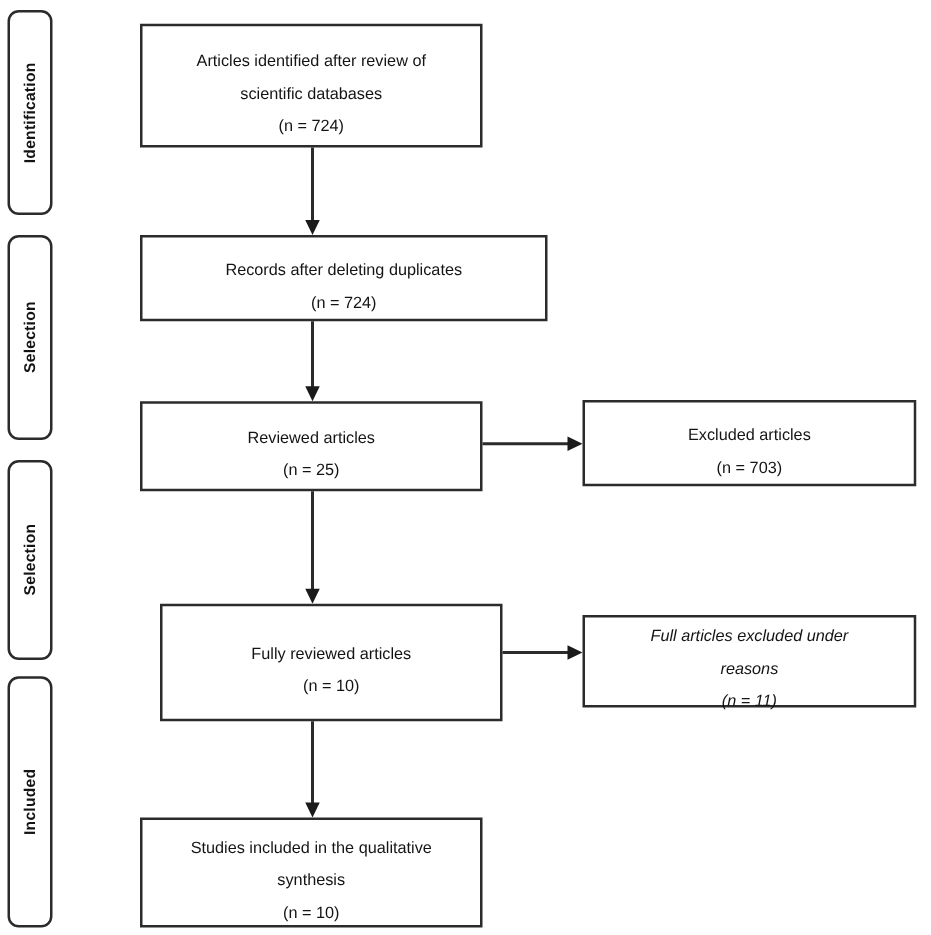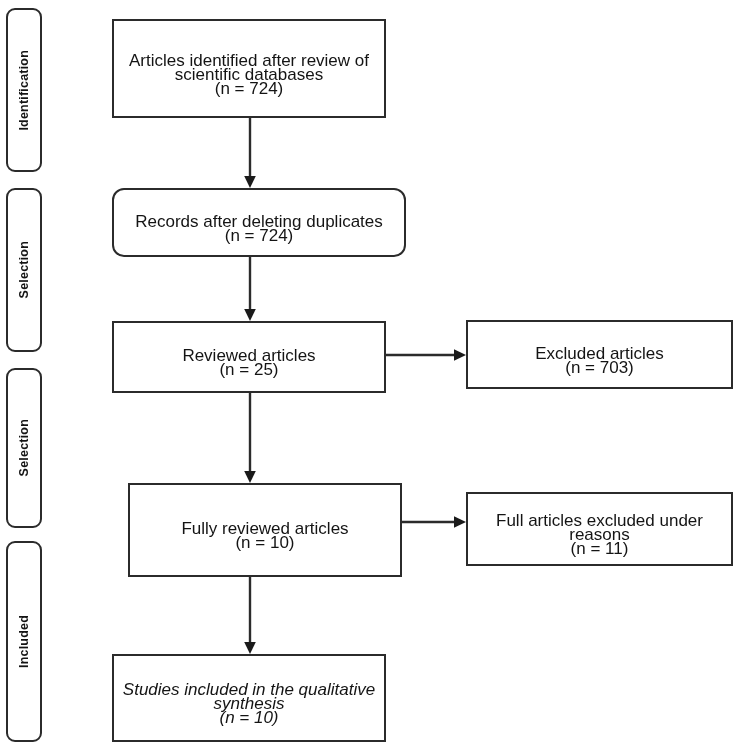--- a/index.html
+++ b/index.html
@@ -45,22 +45,22 @@
     position: absolute;
     box-sizing: border-box;
     background: #ffffff;
     border: 2px solid #2b2b2b;
     display: flex;
     align-items: center;
     justify-content: center;
     text-align: center;
   }
   .flow-text {
-    font-size: 17px;
-    line-height: 14px;
+    font-size: 13px;
+    line-height: 26px;
     color: #141414;
     padding: 0 8px;
     white-space: pre-line;
     margin-top: 12px;
   }
 
   
   .conn {
     position: absolute;
   }
@@ -131,45 +131,45 @@
       <polygon points="9,78 3.2,66 14.8,66" fill="#1a1a1a"></polygon>
     </svg>
   </div>
 
   <div class="flow-box" style="left:112px; top:19px; width:274px; height:99px;">
     <span class="flow-text">Articles identified after review of
 scientific databases
 (n = 724)</span>
   </div>
 
-  <div class="flow-box" style="left:112px; top:188px; width:294px; height:69px;border-radius:12px;">
+  <div class="flow-box" style="left:112px; top:188px; width:326px; height:69px;">
     <span class="flow-text">Records after deleting duplicates
 (n = 724)</span>
   </div>
 
   <div class="flow-box" style="left:112px; top:321px; width:274px; height:72px;">
     <span class="flow-text">Reviewed articles
 (n = 25)</span>
   </div>
 
   <div class="flow-box" style="left:466px; top:320px; width:267px; height:69px;">
     <span class="flow-text">Excluded articles
 (n = 703)</span>
   </div>
 
   <div class="flow-box" style="left:128px; top:483px; width:274px; height:94px;">
     <span class="flow-text">Fully reviewed articles
 (n = 10)</span>
   </div>
 
-  <div class="flow-box" style="left:466px; top:492px; width:267px; height:74px;">
+  <div class="flow-box" style="left:466px; top:492px; width:267px; height:74px;font-style:italic;">
     <span class="flow-text">Full articles excluded under
 reasons
 (n = 11)</span>
   </div>
 
-  <div class="flow-box" style="left:112px; top:654px; width:274px; height:88px;font-style:italic;">
+  <div class="flow-box" style="left:112px; top:654px; width:274px; height:88px;">
     <span class="flow-text">Studies included in the qualitative
 synthesis
 (n = 10)</span>
   </div>
 
 </div>
 
 </body></html>

